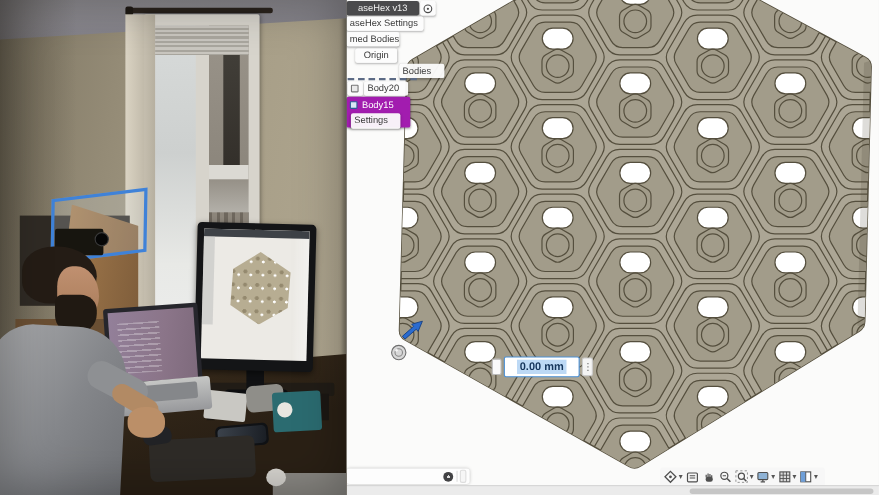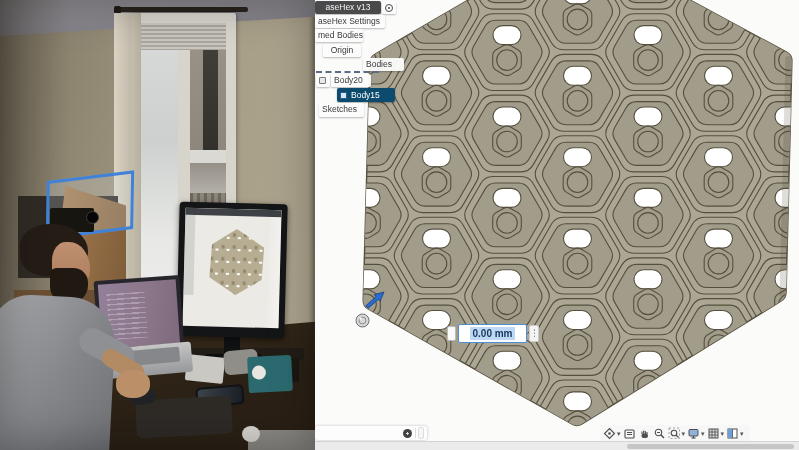--- a/index.html
+++ b/index.html
@@ -21,22 +21,22 @@
   #doc-radio .dot{left:6px;top:5.5px;width:2px;height:2px;background:#4a4a4a;border-radius:50%;}
   #chip-docset{left:0;top:15px;width:70px;height:13px;}
   #chip-views{left:0;top:29px;width:48px;height:13px;}
   #chip-origin{left:8px;top:44px;width:38px;height:13px;text-align:center;}
   #chip-bodies{left:8px;top:58px;width:41px;height:13px;margin-left:40px;}
   #bodies-dash{left:1px;top:71px;width:63px;height:0;border-top:2px dashed #5c6b85;}
   #body20-icon{left:1px;top:74px;width:14px;height:13px;background:rgba(252,252,252,.95);
                border-radius:2px;box-shadow:0 1px 2px rgba(0,0,0,.28);}
   #body20-icon i{left:3px;top:3px;width:7px;height:7px;border:1px solid #777;background:#e9e9e9;border-radius:1px;}
   #chip-body20{left:16px;top:74px;width:40px;height:13px;}
-  #row-body15{left:0;top:88px;width:58px;height:14px;background:#0c4a6e;border-radius:2px;
-              box-shadow:0 1px 2px rgba(0,0,0,.3);margin-left:22px;}
+  #row-body15{left:0;top:88px;width:58px;height:28px;background:#a21caf;border-radius:2px;
+              box-shadow:0 1px 2px rgba(0,0,0,.3);}
   #row-body15 i{left:3px;top:3.5px;width:7px;height:7px;border:1px solid #2a5c94;background:#d9e6f5;border-radius:1px;}
   #row-body15 span{left:14px;top:0;color:#fff;font-size:8.5px;line-height:14px;white-space:nowrap;}
   #chip-sketches{left:4px;top:103px;width:45px;height:14px;}
   #browser{left:0;top:0;width:110px;height:130px;}
 
   
   #dim-nub{left:132px;top:326px;width:9px;height:15px;background:#fafafa;border:1px solid #bbb;border-radius:2px;}
   #dim-box{left:143px;top:324px;width:69px;height:19px;background:#fff;border:1.5px solid #4a90d6;
            border-radius:2px;display:flex;align-items:center;justify-content:center;}
   #dim-box span{position:static;background:#bdd9f5;color:#16365c;font-size:10px;font-weight:bold;
@@ -411,21 +411,21 @@
       <div id="chip-bodies" class="chip">Bodies</div>
       <div id="bodies-dash"></div>
       <div id="body20-icon">
           <i></i>
         </div>
       <div id="chip-body20" class="chip">Body20</div>
       <div id="row-body15">
         <i></i>
         <span>Body15</span>
       </div>
-      <div id="chip-sketches" class="chip">Sketches</div>
+      <div id="chip-sketches" class="chip">Settings</div>
     </div>
 
     <div id="dim-nub"></div>
     <div id="dim-box">
       <span>0.00 mm</span>
     </div>
     <div id="dim-handle">⋮</div>
 
     <div id="timeline">
       <span id="tl-gear"></span>

